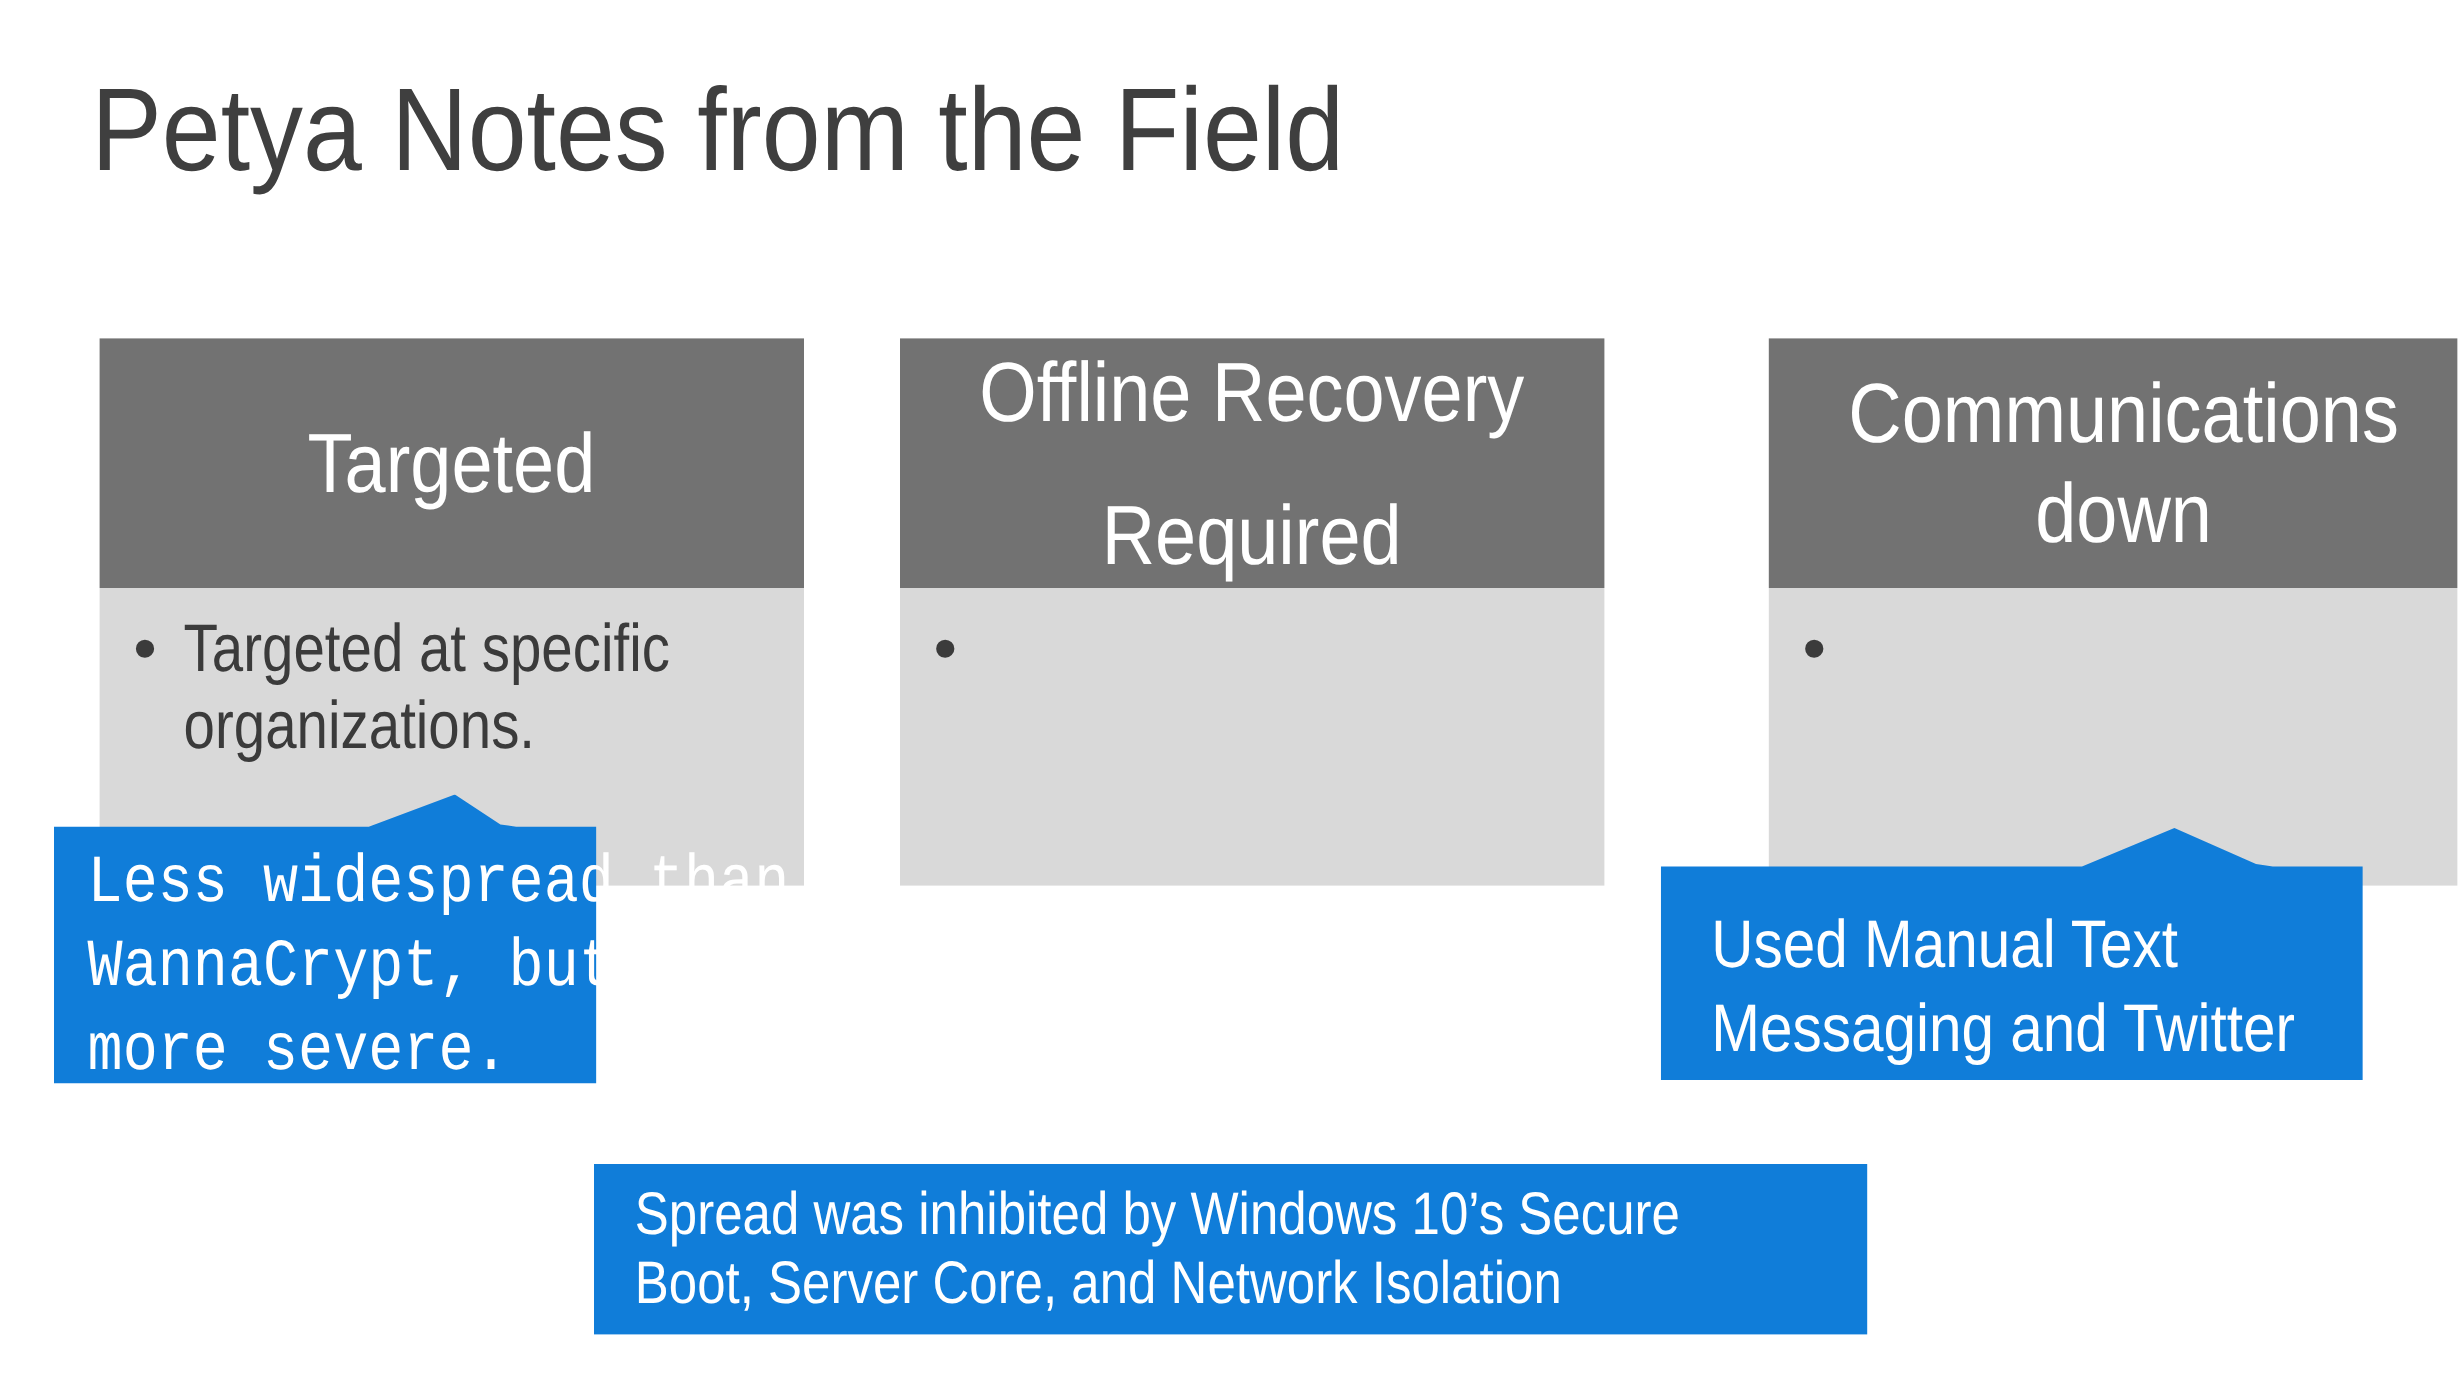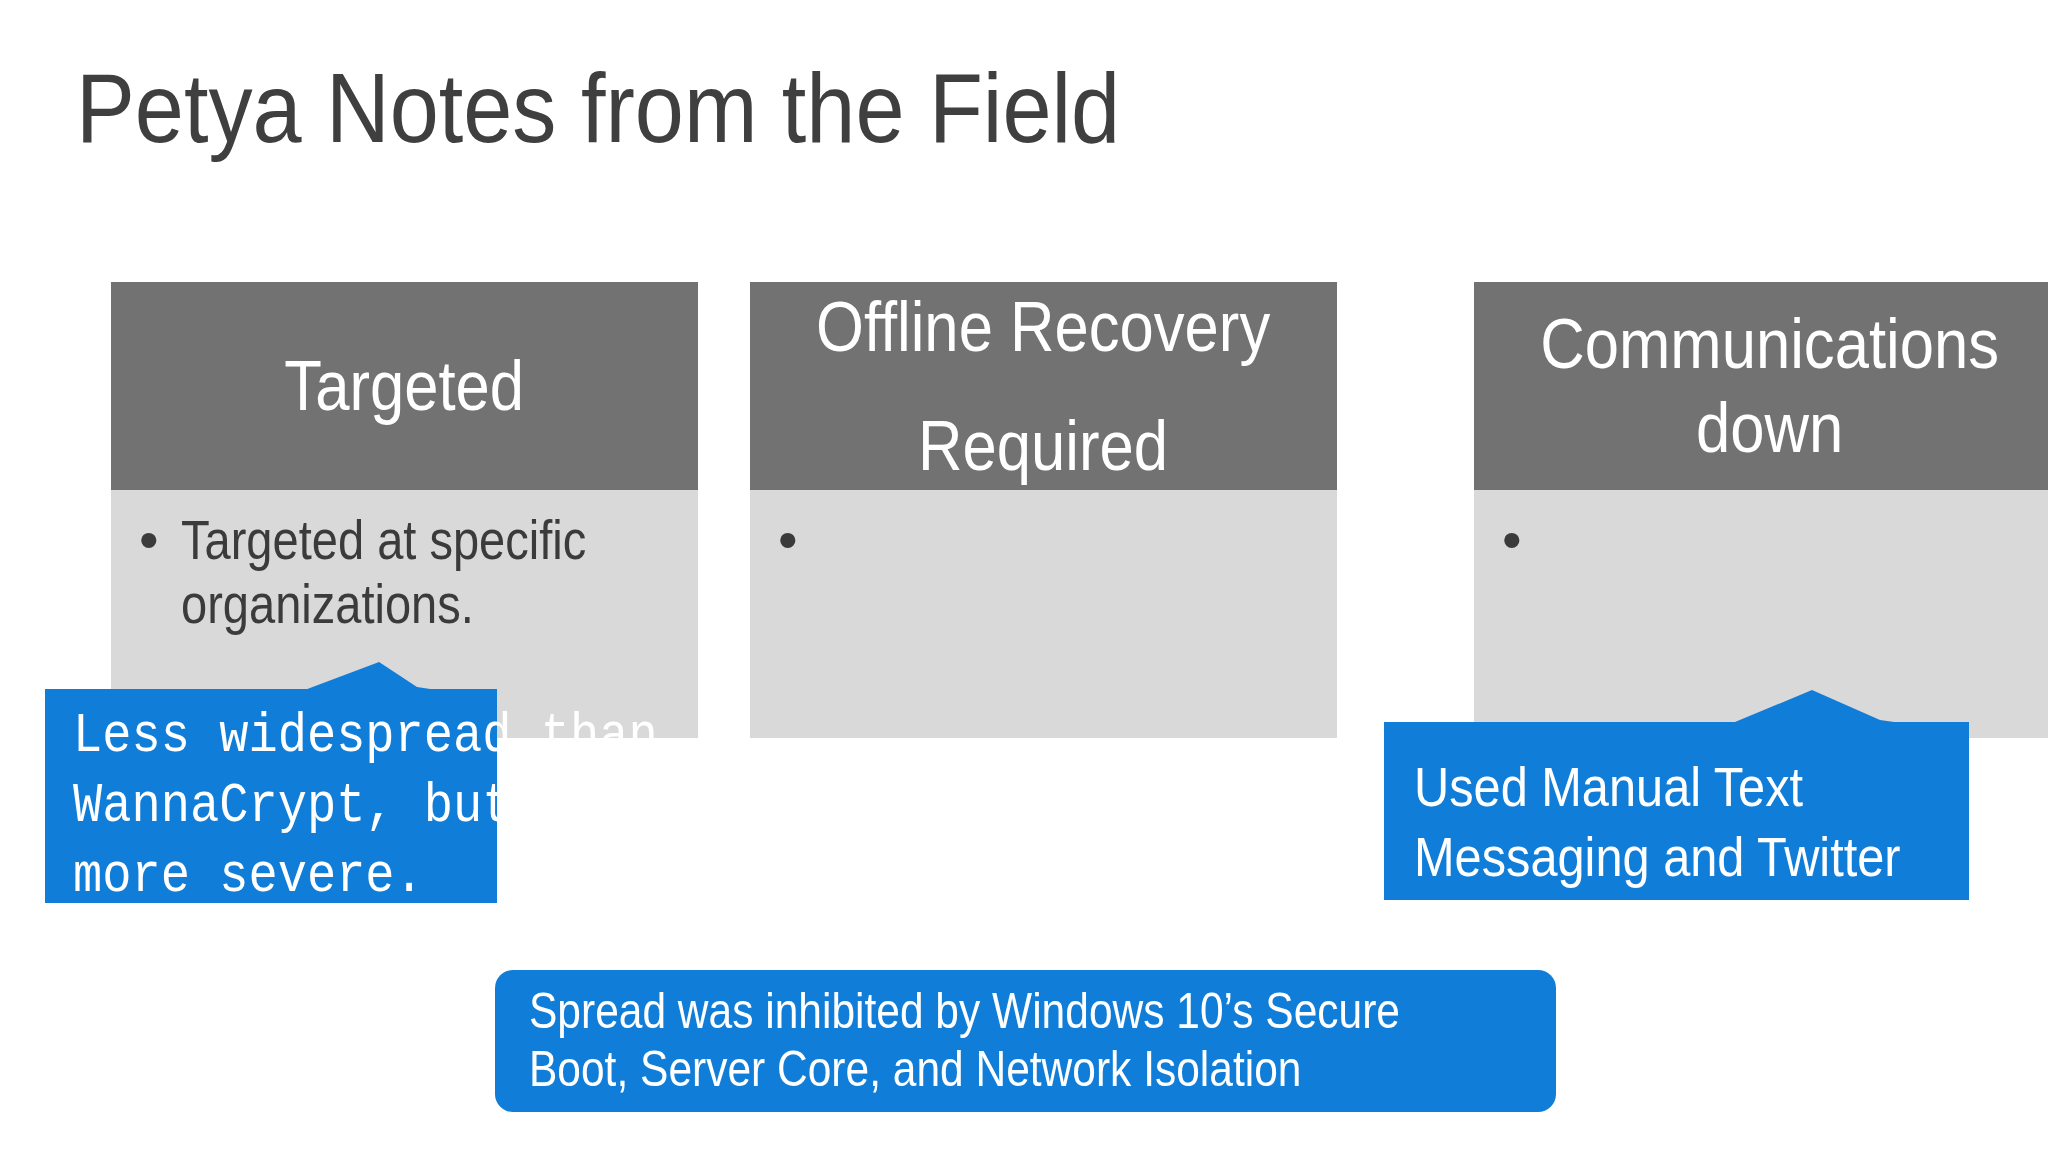--- a/index.html
+++ b/index.html
@@ -26,32 +26,32 @@
   .bullet-row{display:flex;padding:18px 8px 0 28px;font-size:56px;line-height:64px;--sx:.84;}
   .bullet-marker{width:42px;flex:none;}
 
   .callout{position:absolute;color:#ffffff;}
   .callout svg{position:absolute;left:0;top:0;width:100%;height:100%;display:block;}
   .callout .txt{position:relative;font-size:56px;line-height:70px;--sx:.87;}
   .callout-fill{fill:#107dd9;}
 
   .footer-box{
     position:absolute;left:495px;top:970px;width:1061px;height:142px;background:#107dd9;
-    color:#ffffff;font-size:50px;line-height:58px;border-radius:18px;--sx:.85;
+    color:#ffffff;font-size:50px;line-height:58px;--sx:.85;
   }
   .footer-box .txt{padding:12px 0 0 34px;}
 
   .c1{left:45px;top:662px;width:452px;height:241px;font-family:Liberation Mono, monospace;}
   .c1 .txt{padding:39px 0 0 28px;}
   .c2{left:707px;top:637px;width:608px;height:266px;}
   .c2 .txt{padding:55px 0 0 33px;}
   .c3{left:1384px;top:690px;width:585px;height:210px;}
-  .c3 .txt{padding:62px 0 0 30px;}
+  .c3 .txt{padding:62px 0 0 30px;margin-left:12px;}
 
-  .col1{left:83px;width:587px;margin-left:28px;}
+  .col1{left:83px;width:587px;}
   .col2{left:750px;width:587px;gap:35px;}
   .col3{left:1474px;width:592px;}
 </style>
 </head>
 <body>
 
 <div class="slide">
 
   <div class="title ln">Petya Notes from the Field</div>
 

